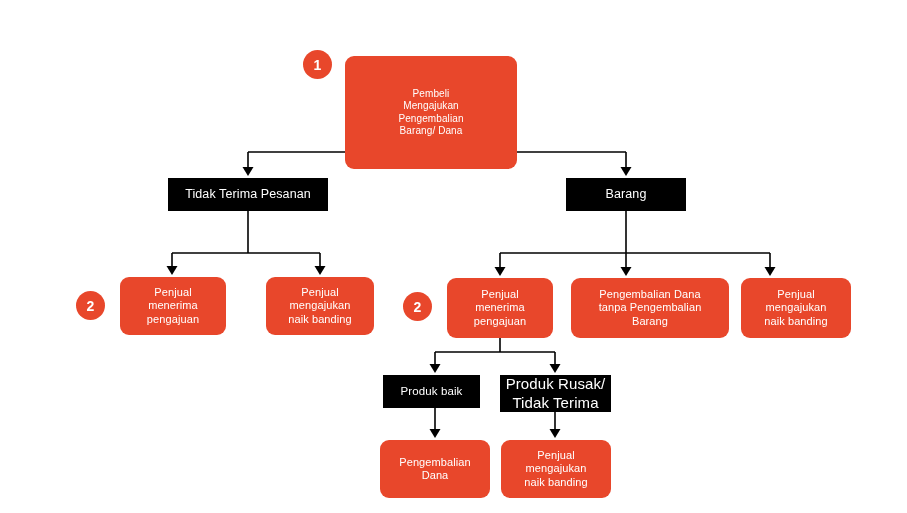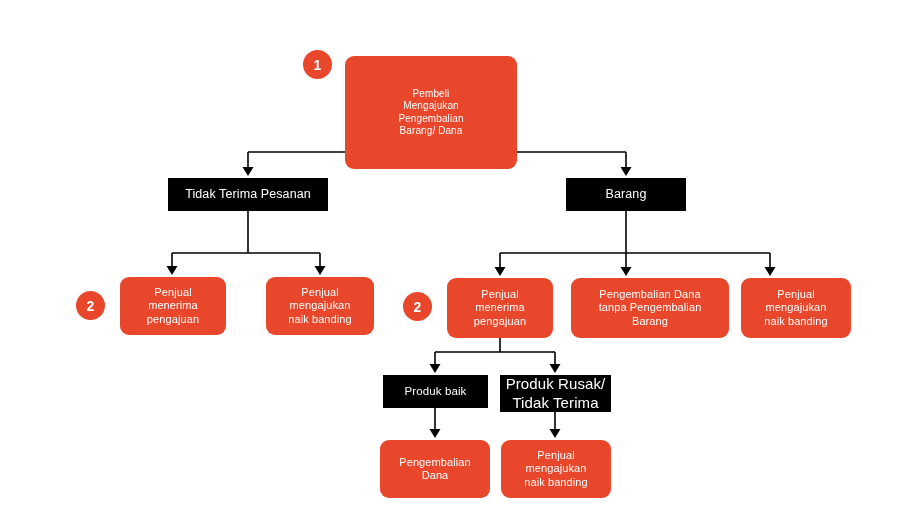--- a/index.html
+++ b/index.html
@@ -138,21 +138,21 @@
       <div class="node node-orange" style="left: 571px; top: 278px; width: 158px; height: 60px; font-size: 11px; background: rgb(232, 71, 43); color: rgb(255, 255, 255);">
         <span>Pengembalian Dana
 tanpa Pengembalian
 Barang</span>
       </div>
       <div class="node node-orange" style="left: 741px; top: 278px; width: 110px; height: 60px; font-size: 11px; background: rgb(232, 71, 43); color: rgb(255, 255, 255);">
         <span>Penjual
 mengajukan
 naik banding</span>
       </div>
-      <div class="node node-black" style="left: 383px; top: 375px; width: 105px; height: 33px; font-size: 11.5px; background: rgb(0, 0, 0); color: rgb(255, 255, 255);">
+      <div class="node node-black" style="left: 383px; top: 375px; width: 97px; height: 33px; font-size: 11.5px; background: rgb(0, 0, 0); color: rgb(255, 255, 255);">
         <span>Produk baik</span>
       </div>
       <div class="node node-black" style="left: 500px; top: 375px; width: 111px; height: 37px; font-size: 15px; background: rgb(0, 0, 0); color: rgb(255, 255, 255);">
         <span>Produk Rusak/
 Tidak Terima</span>
       </div>
       <div class="node node-orange" style="left: 380px; top: 440px; width: 110px; height: 58px; font-size: 11px; background: rgb(232, 71, 43); color: rgb(255, 255, 255);">
         <span>Pengembalian
 Dana</span>
       </div>

